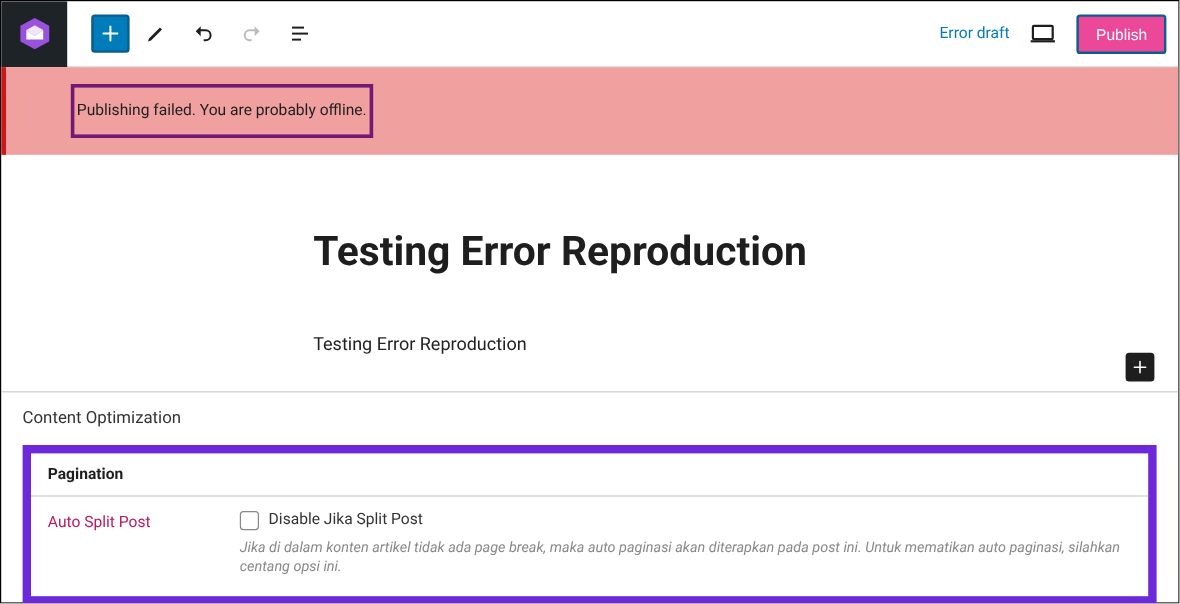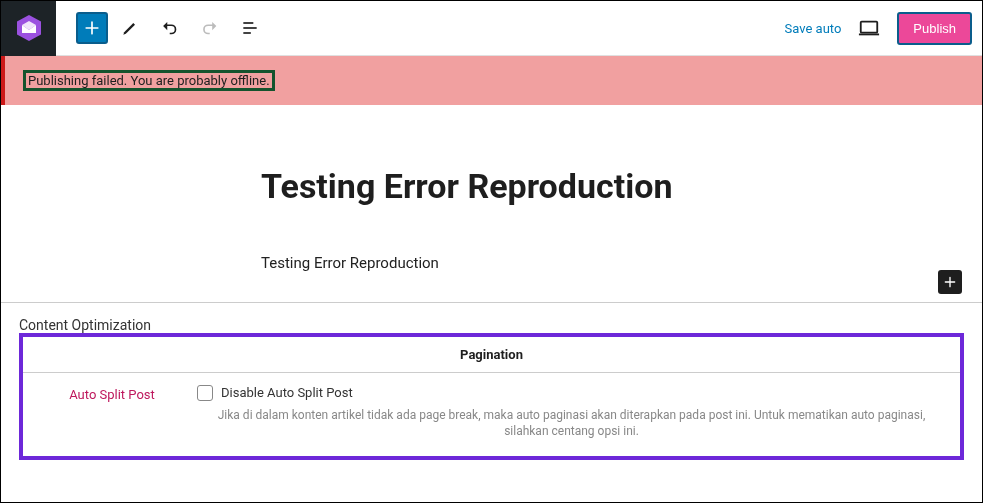--- a/index.html
+++ b/index.html
@@ -12,39 +12,39 @@
   .logo-hex { width: 28px; height: 28px; display:flex; align-items:center; justify-content:center;}
   .add-btn { width: 32px; height: 32px; background: #007cba; color: #fff; display: flex; align-items: center; justify-content: center; border-radius: 3px; margin-left: 20px; cursor: pointer; font-size: 22px; font-weight: 400; border:2px solid #0a5d8c;}
   .tool-icon { width: 36px; height: 36px; display: flex; align-items: center; justify-content: center; color: #1e1e1e; cursor: pointer; margin-left: 4px; }
   .tool-icon.disabled { color: #bcbcbc; }
   .toolbar-right { display: flex; align-items: center; gap: 10px; }
   .save-draft { color: #007cba; cursor: pointer; font-size: 13px; }
   .view-icon { width: 36px; height: 36px; display: flex; align-items: center; justify-content: center; color: #1e1e1e; cursor: pointer; }
   .publish-btn { background: #ec4899; color: #fff; border: 2px solid #0a5d8c; padding: 7px 14px; border-radius: 3px; cursor: pointer; font-size: 13px; }
   
   .notice { background: #f1a0a0; padding: 14px 18px; font-size: 13px; color: #1e1e1e; border-left: 4px solid #cc1818; position: relative;}
-  .notice-highlight { border: 3px solid #14532d; display: inline-block; padding: 0 2px;}
+  .notice-highlight { border: 3px solid #701a75; display: inline-block; padding: 12px 2px; margin-left: 36px;}
   
   .canvas { flex: 0 0 auto; padding: 60px 60px 30px 60px; position: relative; }
   .post-title { font-size: 34px; font-weight: 700; margin-left: 200px; line-height: 1.25; }
   .post-body { font-size: 15px; margin-left: 200px; margin-top: 46px; color: #222; }
   .add-block-btn { position: absolute; right: 20px; bottom: 8px; width: 24px; height: 24px; background: #1e1e1e; color: #fff; display: flex; align-items: center; justify-content: center; border-radius: 3px; cursor: pointer; font-size: 18px; }
   
   .metaboxes { border-top: 1px solid #ccc; padding: 14px 18px 18px 18px; flex: 1; overflow: auto; }
-  .metabox-heading { font-size: 14px; color: #333; }
-  .metabox { border: 4px solid #6d28d9; text-align: center; }
+  .metabox-heading { font-size: 14px; color: #333; margin-bottom: 14px; }
+  .metabox { border: 7px solid #6d28d9; }
   .metabox-title { font-weight: 700; font-size: 13px; padding: 10px 14px; border-bottom: 1px solid #ccc; }
   .metabox-body { padding: 12px 14px 16px 14px; }
   .field-row { display: flex; align-items: flex-start; gap: 10px; }
   .field-label { width: 150px; color: #be185d; font-size: 13px; padding-top: 2px; }
   .field-control { flex: 1; }
   .checkbox-line { display: flex; align-items: center; gap: 8px; }
   .checkbox { width: 16px; height: 16px; border: 1px solid #888; border-radius: 3px; background: #fff; cursor: pointer; }
   .check-label { font-size: 13px; color: #333; }
-  .field-desc { font-size: 12px; color: #888; margin-top: 6px; line-height: 1.4; }
+  .field-desc { font-size: 12px; font-style: italic; color: #888; margin-top: 6px; line-height: 1.4; }
   svg { display: block; }
 </style>
 </head>
 <body>
 
 <div class="viewport">
 
   <div class="toolbar">
     <div class="toolbar-left">
       <div class="logo-box">
@@ -78,21 +78,21 @@
       </div>
       <div class="tool-icon">
         <svg width="20" height="20" viewBox="0 0 24 24">
           <rect x="4" y="5" width="12" height="2" fill="#1e1e1e"></rect>
           <rect x="4" y="11" width="16" height="2" fill="#1e1e1e"></rect>
           <rect x="4" y="17" width="9" height="2" fill="#1e1e1e"></rect>
         </svg>
       </div>
     </div>
     <div class="toolbar-right">
-      <span class="save-draft">Save auto</span>
+      <span class="save-draft">Error draft</span>
       <div class="view-icon">
         <svg width="22" height="22" viewBox="0 0 24 24">
             <rect x="3" y="5" width="18" height="12" rx="1" fill="none" stroke="#1e1e1e" stroke-width="2"></rect>
             <rect x="1" y="18" width="22" height="2" fill="#1e1e1e"></rect>
           </svg>
       </div>
       <button class="publish-btn">Publish</button>
     </div>
   </div>
 
@@ -113,21 +113,21 @@
   <div class="metaboxes">
     <div class="metabox-heading">Content Optimization</div>
     <div class="metabox">
       <div class="metabox-title">Pagination</div>
       <div class="metabox-body">
         <div class="field-row">
           <div class="field-label">Auto Split Post</div>
           <div class="field-control">
             <div class="checkbox-line">
               <div class="checkbox"></div>
-              <span class="check-label">Disable Auto Split Post</span>
+              <span class="check-label">Disable Jika Split Post</span>
             </div>
             <div class="field-desc">Jika di dalam konten artikel tidak ada page break, maka auto paginasi akan diterapkan pada post ini. Untuk mematikan auto paginasi, silahkan centang opsi ini.</div>
           </div>
         </div>
       </div>
     </div>
   </div>
 
 </div>
 

